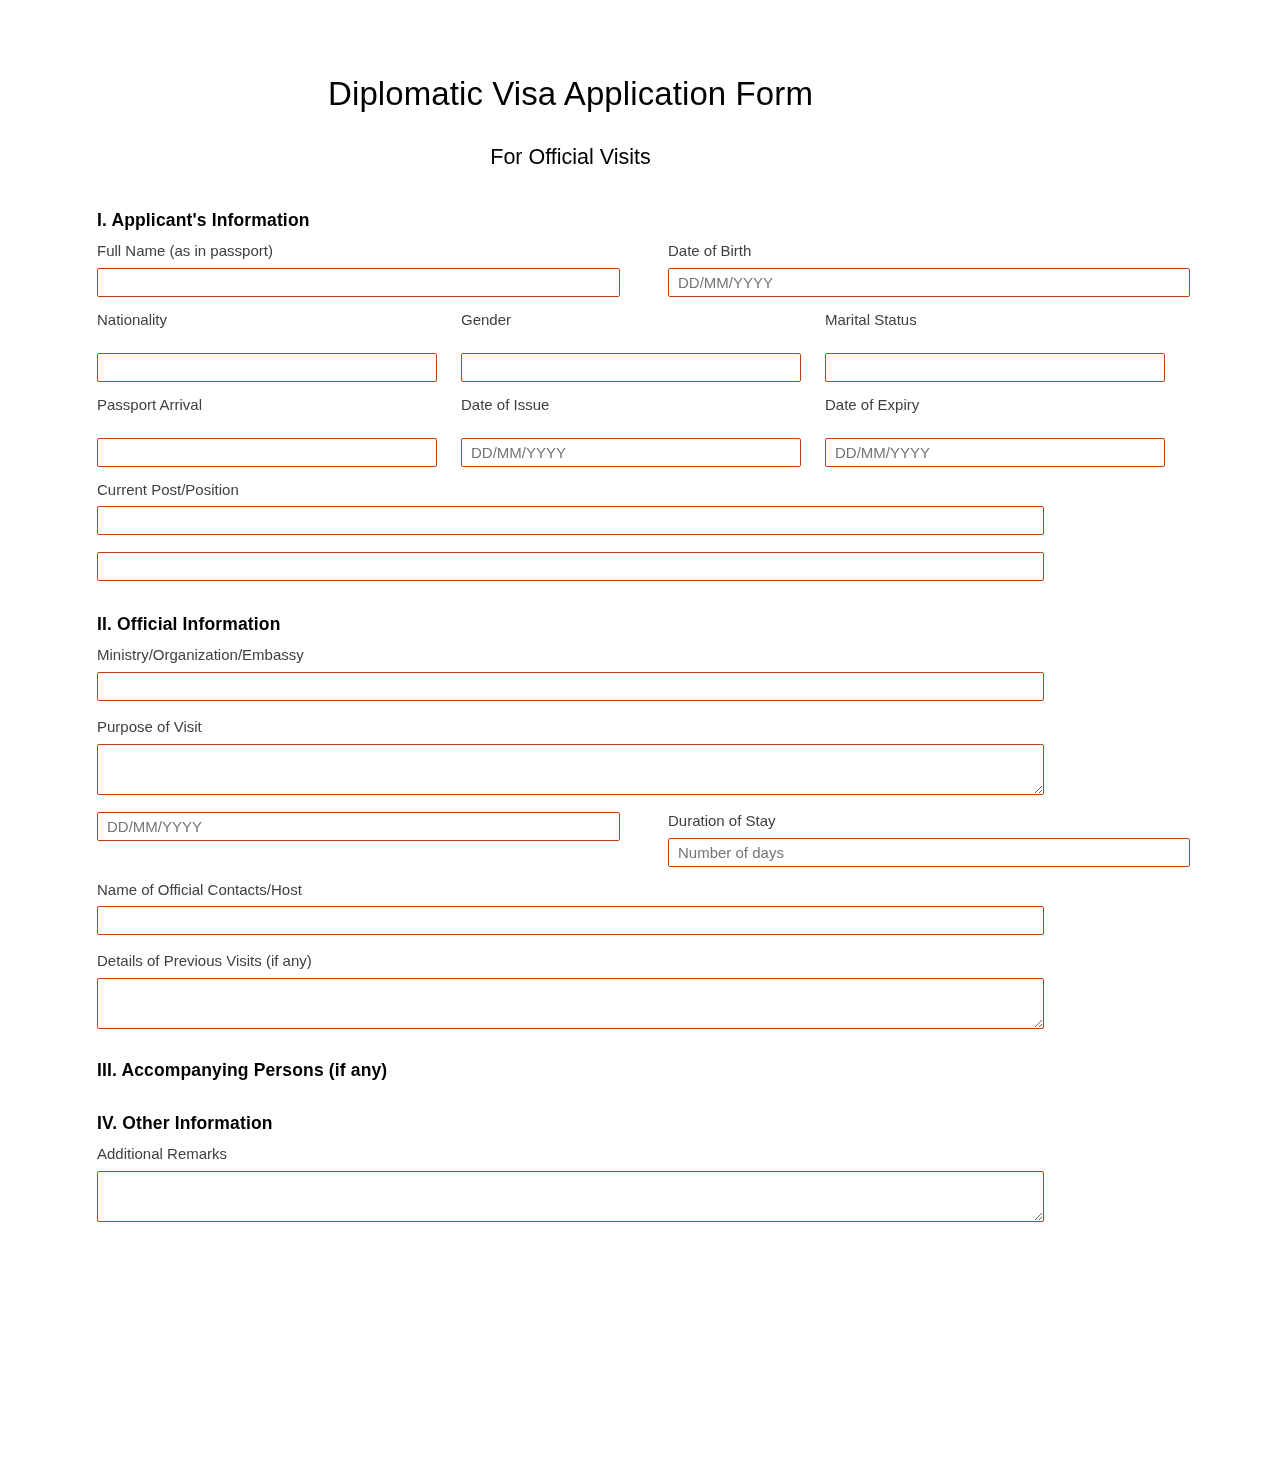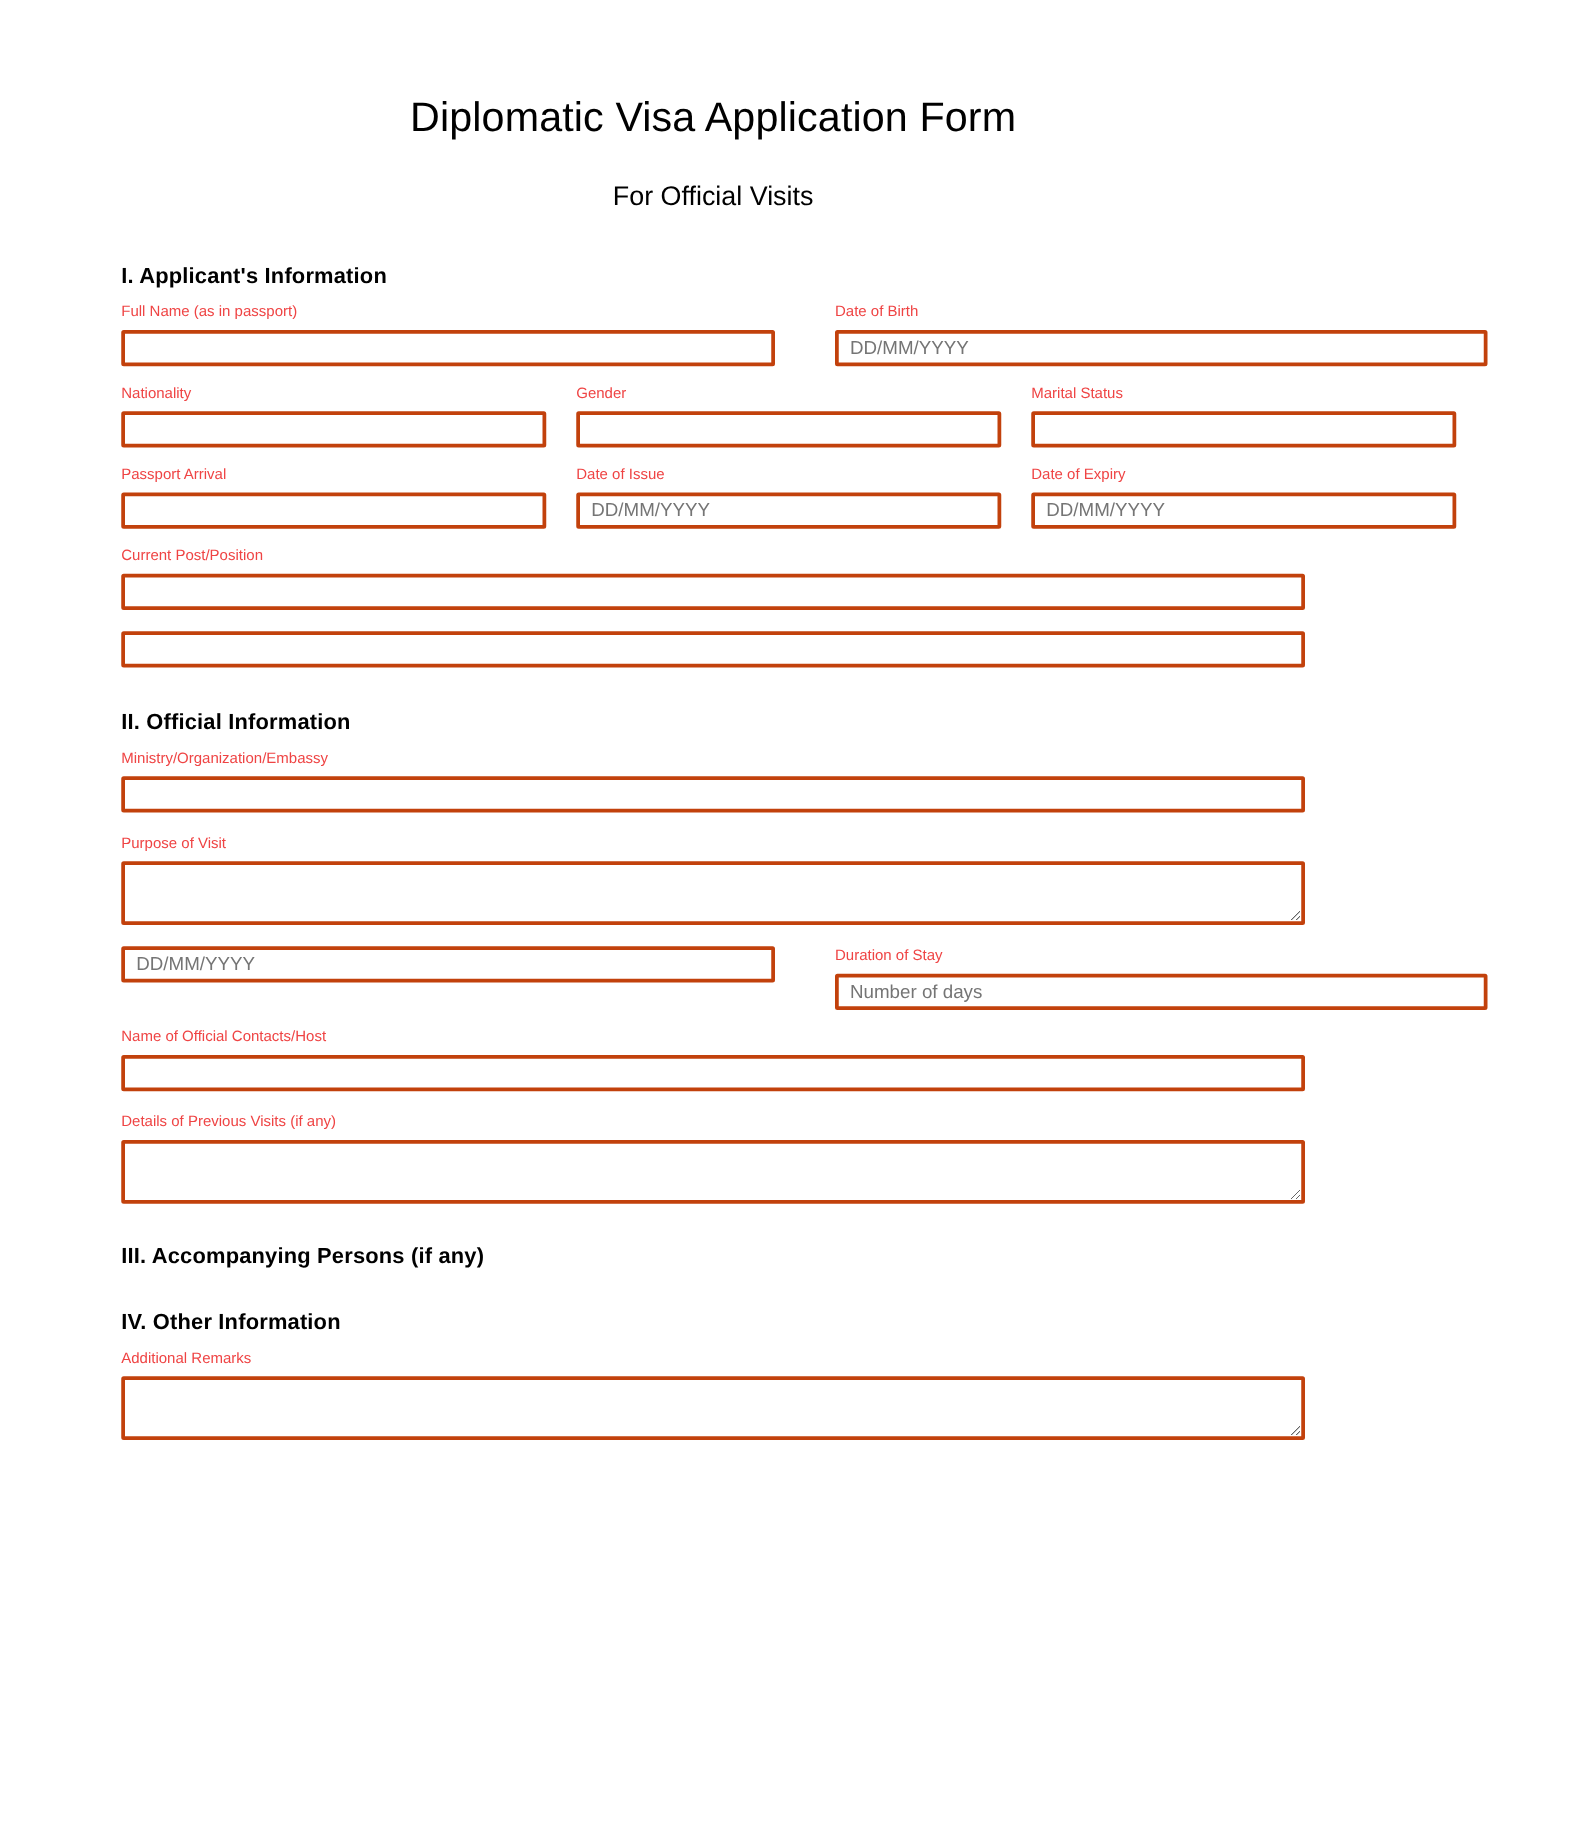--- a/index.html
+++ b/index.html
@@ -72,36 +72,36 @@
   .field {
     display: flex;
     flex-direction: column;
     min-width: 0;
   }
   .field.full { width: 100%; }
 
   
   .w-c2a { width: 523px; flex: none; }   
   .w-c2b { width: 522px; flex: none; margin-left: 24px; }   
-  .w-c3  { width: 340px; flex: none; }   
+  .w-c3  { width: 340px; flex: none; gap: 16px; }   
 
   .field-label {
-    font-size: 12px;
+    font-size: 15px;
     font-weight: 400;
     line-height: 1.25;
     margin-bottom: 7px;
-    color: #ef4444;
+    color: #404040;
     white-space: nowrap;
   }
 
   .input-box,
   .textarea-box {
     display: block;
     width: 100%;
-    border: 3px solid #c2410c;
+    border: 1px solid #c2410c;
     background: #ffffff;
     border-radius: 2px;
     font-family: "Liberation Sans", sans-serif;
     font-size: 15px;
     color: #b91c1c;
     padding: 6px 9px;
     outline: none;
   }
   .input-box {
     height: 29px;

